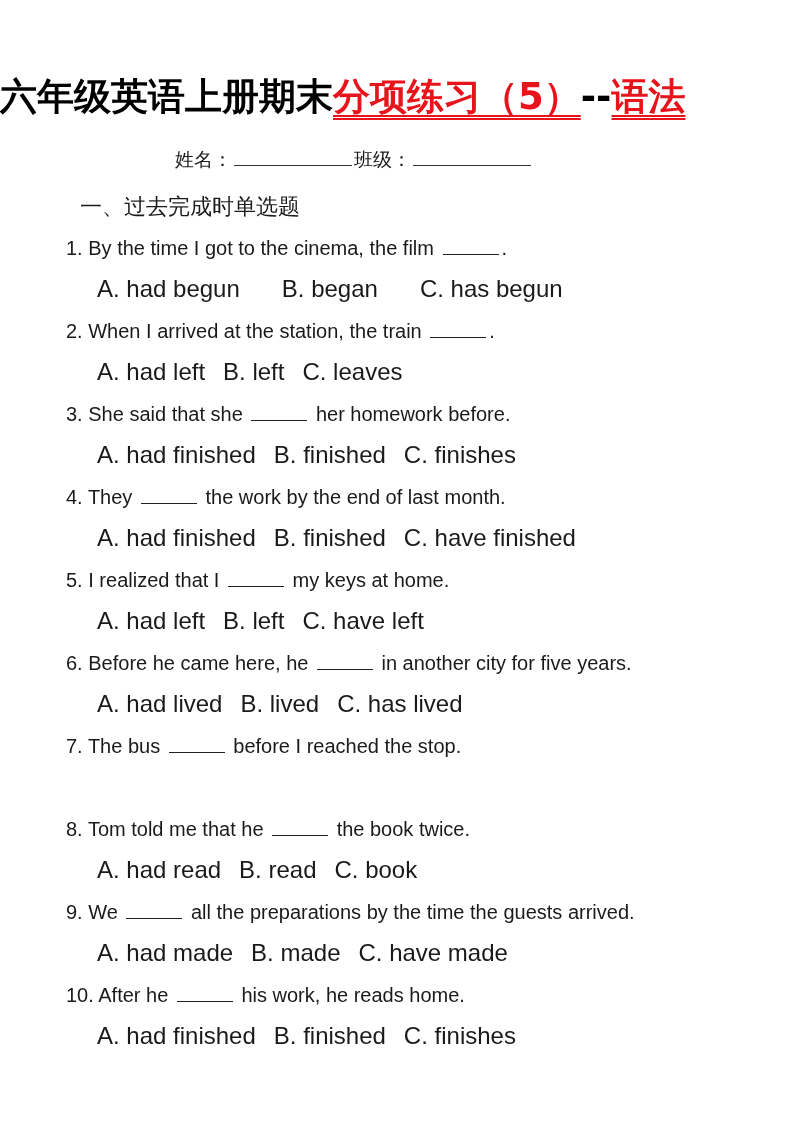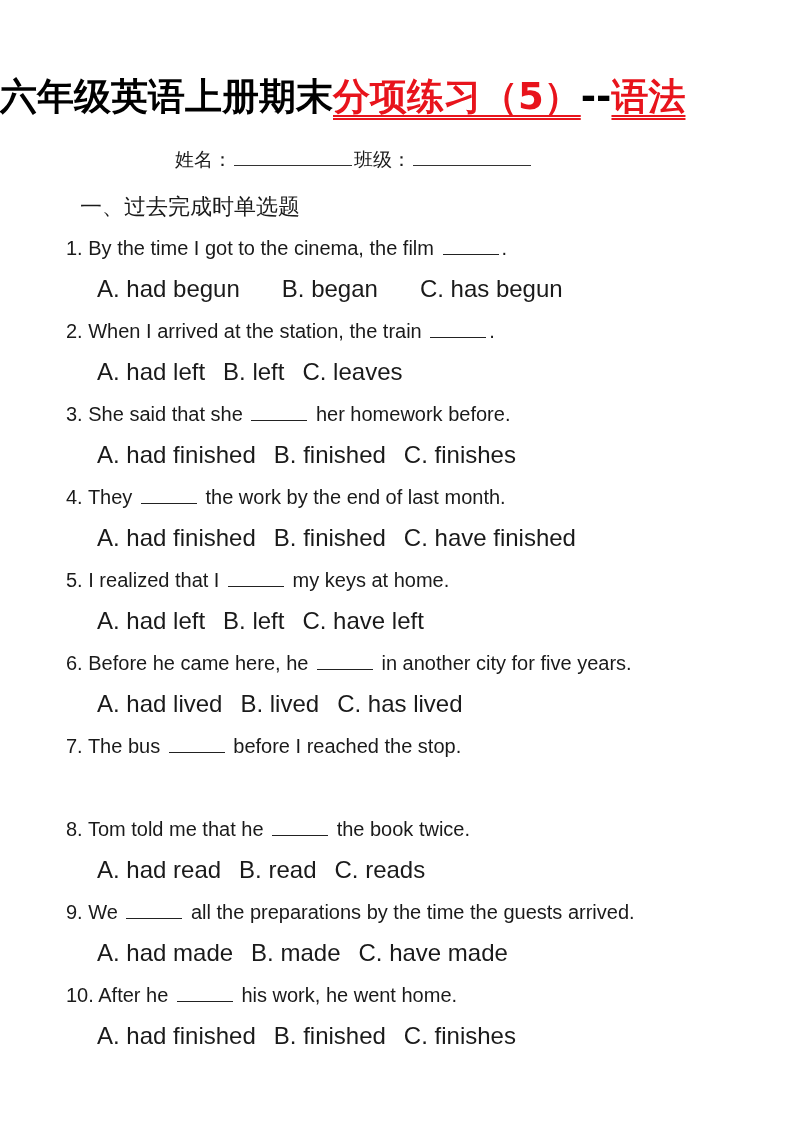--- a/index.html
+++ b/index.html
@@ -130,23 +130,23 @@
   </div>
   <div class="q-block">
     <div class="q-line"><span>6. Before he came here, he </span><span class="blank"></span><span> in another city for five years.</span></div>
     <div class="opt-line"><span class="opt">A. had lived</span><span class="opt">B. lived</span><span class="opt">C. has lived</span></div>
   </div>
   <div class="q-block">
     <div class="q-line"><span>7. The bus </span><span class="blank"></span><span> before I reached the stop.</span></div>
   </div>
   <div class="q-block">
     <div class="q-line"><span>8. Tom told me that he </span><span class="blank"></span><span> the book twice.</span></div>
-    <div class="opt-line"><span class="opt">A. had read</span><span class="opt">B. read</span><span class="opt">C. reads</span></div>
+    <div class="opt-line"><span class="opt">A. had read</span><span class="opt">B. read</span><span class="opt">C. book</span></div>
   </div>
   <div class="q-block">
     <div class="q-line"><span>9. We </span><span class="blank"></span><span> all the preparations by the time the guests arrived.</span></div>
     <div class="opt-line"><span class="opt">A. had made</span><span class="opt">B. made</span><span class="opt">C. have made</span></div>
   </div>
   <div class="q-block">
-    <div class="q-line"><span>10. After he </span><span class="blank"></span><span> his work, he went home.</span></div>
+    <div class="q-line"><span>10. After he </span><span class="blank"></span><span> his work, he reads home.</span></div>
     <div class="opt-line"><span class="opt">A. had finished</span><span class="opt">B. finished</span><span class="opt">C. finishes</span></div>
   </div>
 </div>
 
 </body></html>

